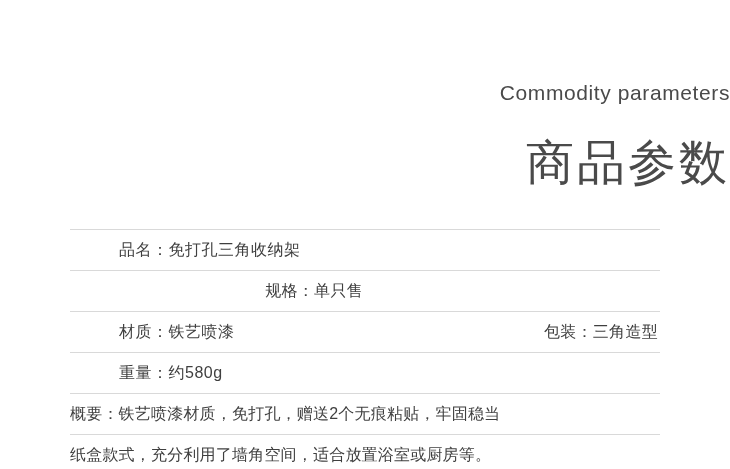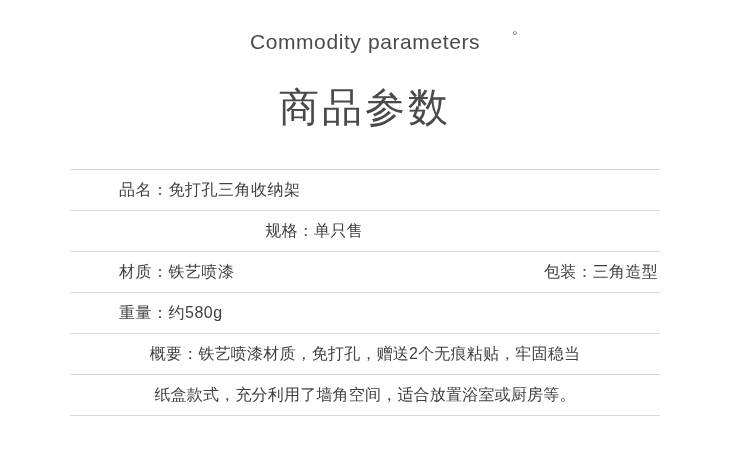--- a/index.html
+++ b/index.html
@@ -14,40 +14,40 @@
     color: #3c3c3c;
     overflow: hidden;
   }
   .page {
     position: relative;
     width: 730px;
     height: 469px;
     box-sizing: border-box;
   }
   .header {
-    text-align: center;
-    padding-top: 30px;
+    text-align: right;
+    padding-top: 81px;
   }
   .title-en {
     font-size: 21px;
     letter-spacing: 0.6px;
     color: #4a4a4a;
     font-weight: 400;
     display: inline-block;
     position: relative;
   }
   .degree-mark {
     position: absolute;
     right: -38px;
     top: -2px;
     font-size: 13px;
     color: #666;
   }
   .title-cn {
-    font-size: 40px;
+    font-size: 48px;
     color: #4a4a4a;
     font-weight: 400;
     letter-spacing: 3px;
     margin-top: 26px;
   }
   .table {
     margin: 34px 70px 0 70px;
     width: 590px;
   }
   .row {
@@ -83,21 +83,20 @@
     letter-spacing: 0.5px;
   }
   .value {
     letter-spacing: 0.3px;
   }
   .summary-row .cell-full {
     padding: 9px 0;
   }
   .summary-line {
     letter-spacing: 0.2px;
-    text-align: center;
   }
 </style>
 </head>
 <body>
 
 <div class="page">
 
   <div class="header">
     <div class="title-en">
       <span>Commodity parameters</span>

